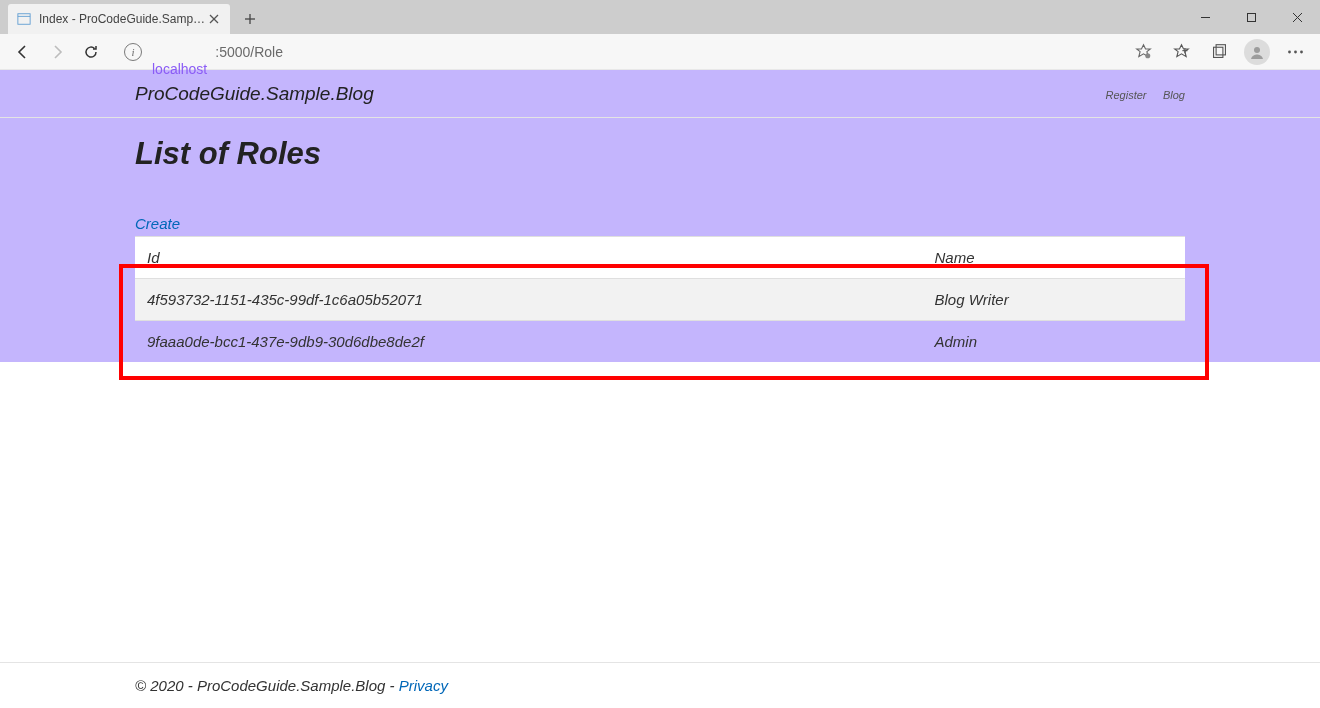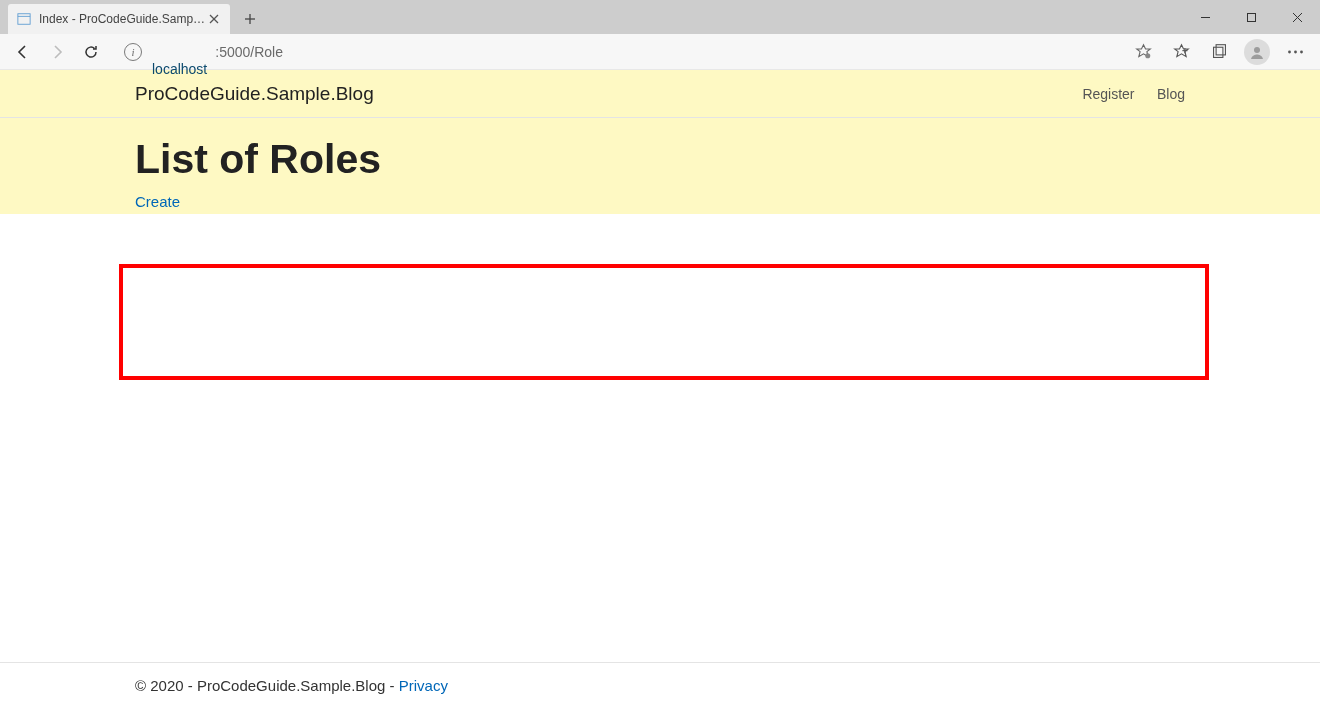--- a/index.html
+++ b/index.html
@@ -20,45 +20,45 @@
     .addrbar { height:36px; background:#f7f7f7; display:flex; align-items:center; padding:0 6px; border-bottom:1px solid #e8e8e8; }
     .navbtn { width:34px; height:32px; display:flex; align-items:center; justify-content:center; color:#333; border-radius:4px; }
     .navbtn.disabled { color:#bdbdbd; }
     .urlbox { flex:1; margin:0 6px; height:30px; display:flex; align-items:center; padding:0 10px; border-radius:15px; font-size:14px; color:#3b3b3b; }
     .urlbox .info { width:18px; height:18px; border:1px solid #7a7a7a; border-radius:50%; display:flex; align-items:center; justify-content:center; font-size:11px; color:#6a6a6a; margin-right:10px; font-family:Georgia,serif; font-style:italic; }
     .righticons { display:flex; align-items:center; }
     .righticons .ibtn { width:38px; height:32px; display:flex; align-items:center; justify-content:center; color:#555; }
     .avatar { width:26px; height:26px; border-radius:50%; background:#dcdcdc; display:flex; align-items:center; justify-content:center; }
 
     
-    .page { background:#fef9c3; }
+    .page { background:#c4b5fd;font-style:italic; }
     .topnav { height:48px; border-bottom:1px solid #e4e4e4; display:flex; align-items:center; padding:0 0; }
     .container { width:1050px; margin:0 auto; }
     .navinner { display:flex; align-items:center; height:48px; }
     .brand { font-size:19px; color:#222; margin-right:20px; }
     .navlinks a { color:#555; text-decoration:none; font-size:15px; margin-right:18px; }
     .navright { margin-left:auto; }
-    .navright a { color:#555; text-decoration:none; font-size:14px; margin-left:18px; }
-
-    h1.pagetitle { font-size:41px; font-weight:600; color:#222; margin-top:18px; margin-bottom:10px; }
-    .createlink { color:#0067b8; font-size:15px; text-decoration:none; display:inline-block; margin-bottom:4px; }
+    .navright a { color:#555; text-decoration:none; font-size:11px; margin-left:12px; }
+
+    h1.pagetitle { font-size:31px; font-weight:600; color:#222; margin-top:18px; margin-bottom:10px; }
+    .createlink { color:#0067b8; font-size:15px; text-decoration:none; display:inline-block; margin-bottom:4px;margin-top:33px; }
 
     table.grid { width:100%; border-collapse:collapse; font-size:15px; color:#333; }
     table.grid th, table.grid td { text-align:left; padding:12px 12px; border-top:1px solid #dfdfdf; }
     table.grid th { font-weight:400; background:#fff; }
     table.grid tbody tr.striped { background:#f2f2f2; }
 
     .redbox-wrap { position:relative; }
     .redbox { position:absolute; border:4px solid #ff0000; pointer-events:none; }
 
     .footer { position:absolute; bottom:0; left:0; right:0; border-top:1px solid #e4e4e4; padding:14px 0; font-size:15px; color:#333; }
     .footer a { color:#0067b8; text-decoration:none; }
 
     
-    .host { color:#0c4a6e;margin-top:34px; }
+    .host { color:#8b5cf6;margin-top:34px; }
     .port { color:#6a6a6a;padding-left:8px; }
   </style>
 </head>
 <body>
 
 <div class="tabbar">
   <div class="tab-space"></div>
   <div class="tab">
     <span class="favicon">
       <svg viewBox="0 0 16 16">
@@ -170,20 +170,38 @@
           <a href="#">Blog</a>
         </span>
       </div>
     </div>
   </div>
 
   <div class="container redbox-wrap">
     <h1 class="pagetitle">List of Roles</h1>
     <a href="#" class="createlink">Create</a>
 
+    <table class="grid">
+      <thead>
+        <tr>
+          <th style="width:75%;">Id</th>
+          <th>Name</th>
+        </tr>
+      </thead>
+      <tbody>
+        <tr class="striped">
+          <td>4f593732-1151-435c-99df-1c6a05b52071</td>
+          <td>Blog Writer</td>
+        </tr>
+        <tr>
+          <td>9faaa0de-bcc1-437e-9db9-30d6dbe8de2f</td>
+          <td>Admin</td>
+        </tr>
+      </tbody>
+    </table>
 
     <div class="redbox" style="left:-16px; top:128px; width:1090px; height:116px;"></div>
   </div>
 
   <div class="footer">
     <div class="container">
       <span>© 2020 - ProCodeGuide.Sample.Blog - </span><a href="#">Privacy</a>
     </div>
   </div>
 </div>

